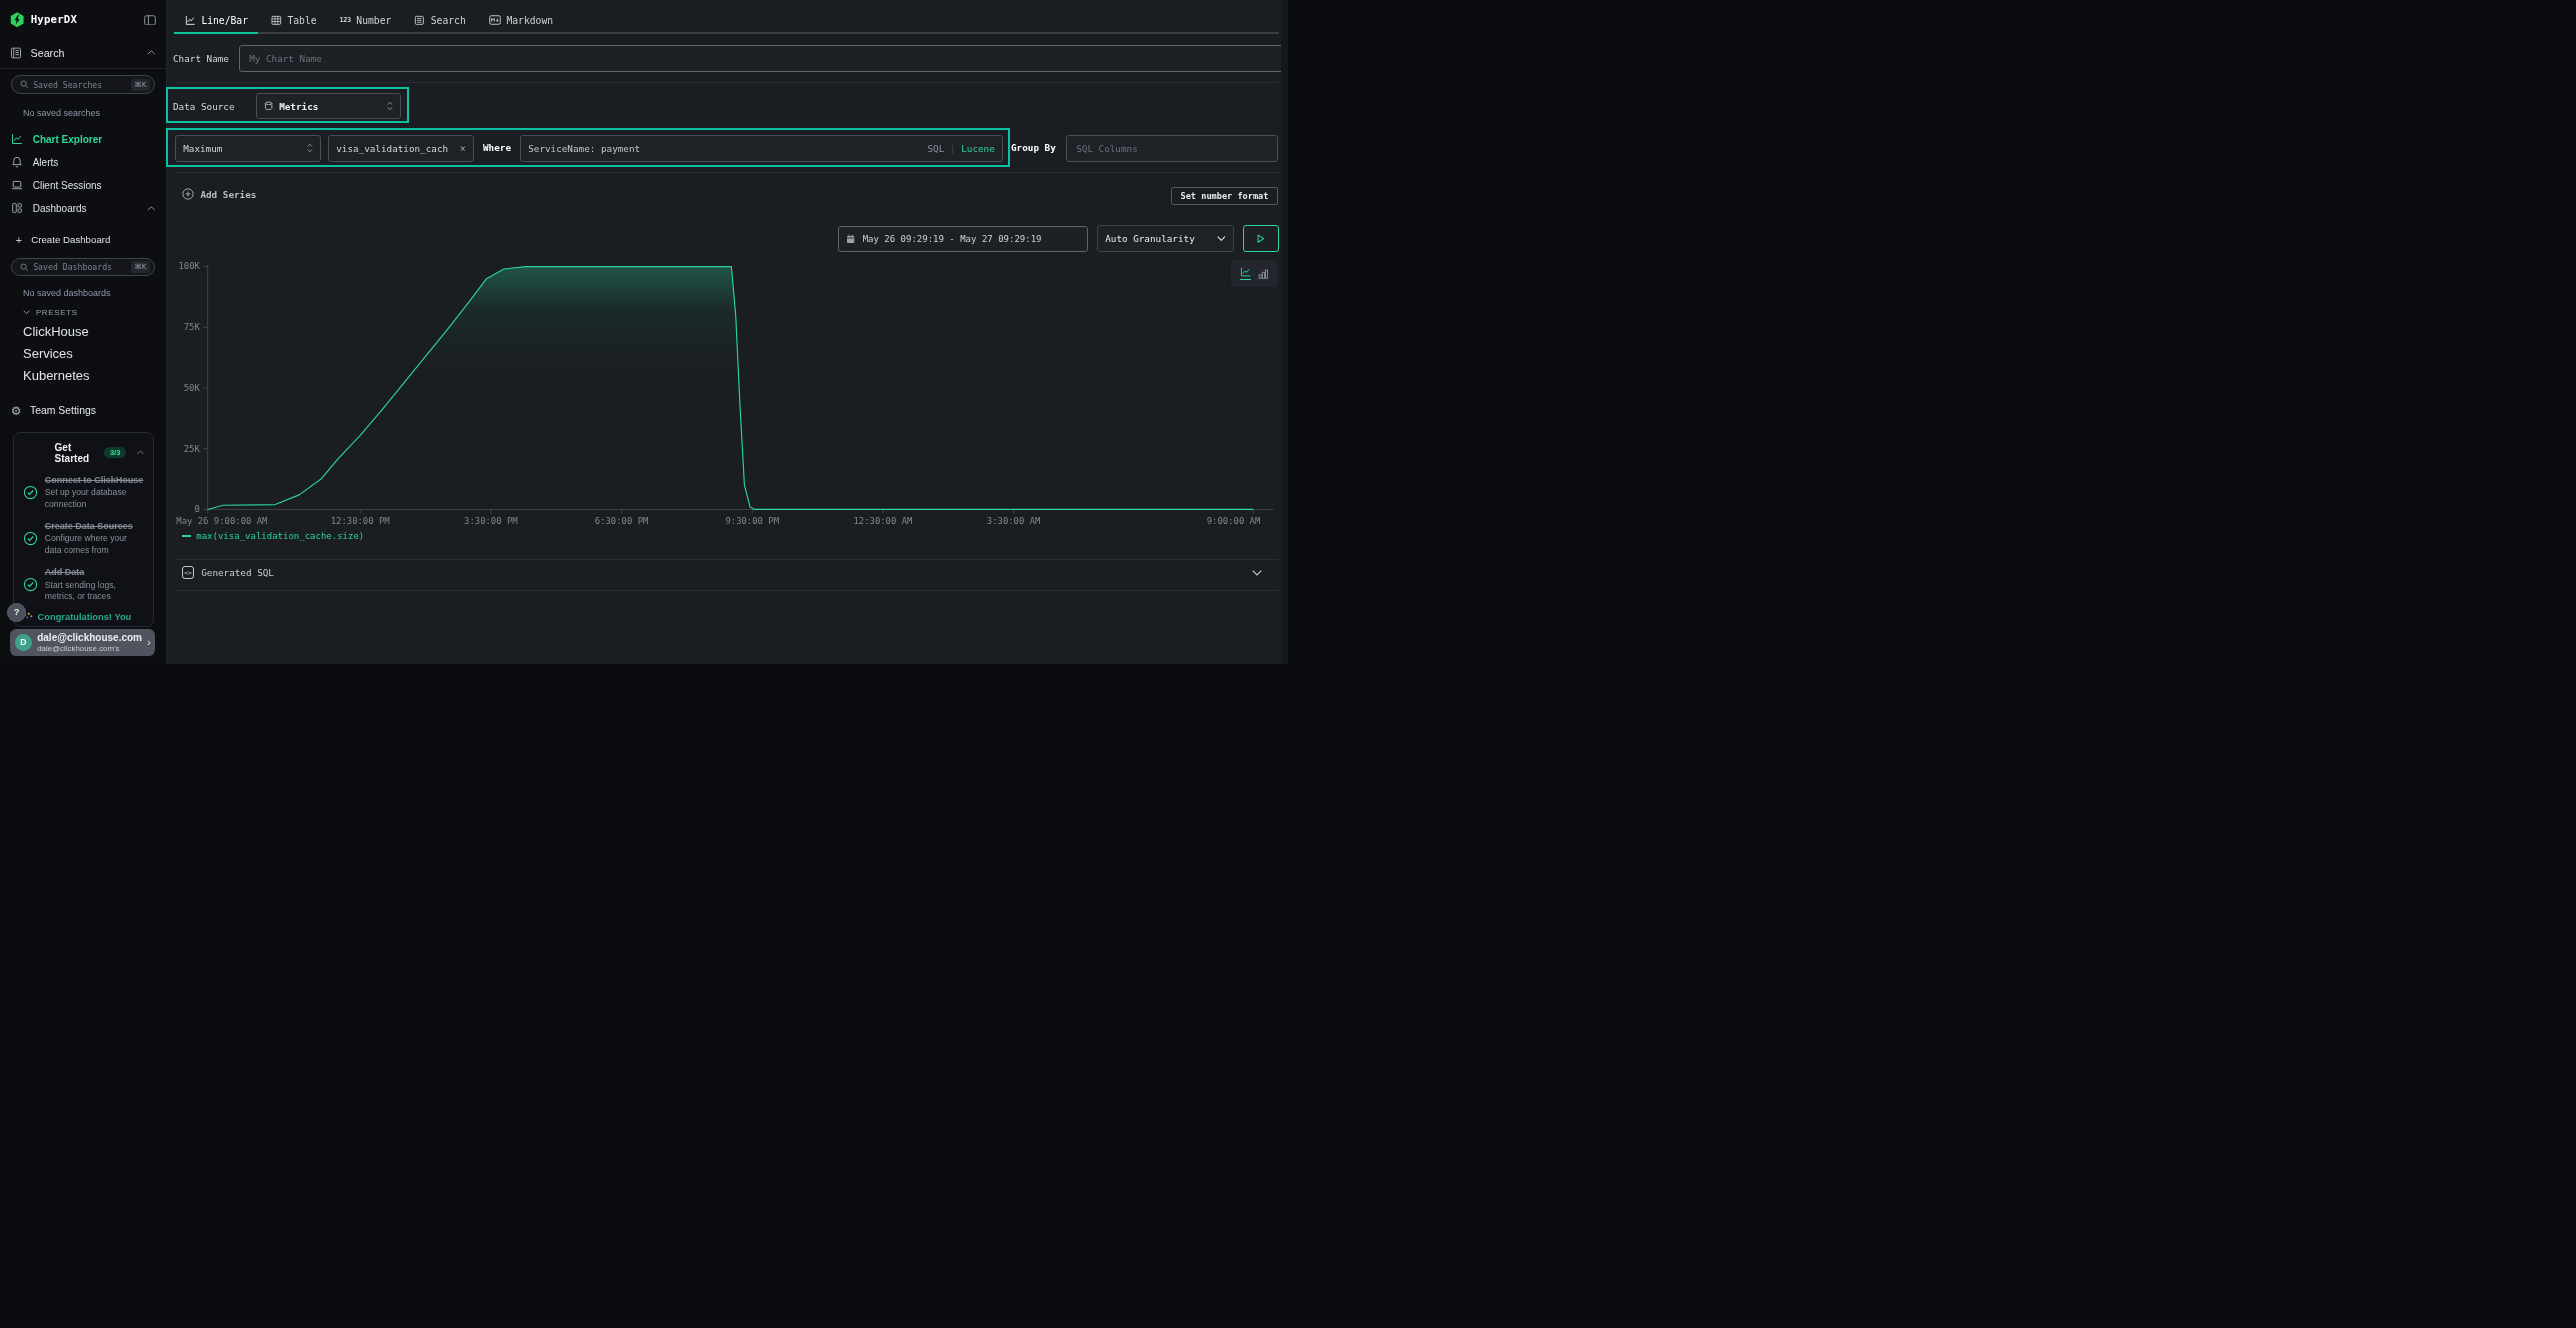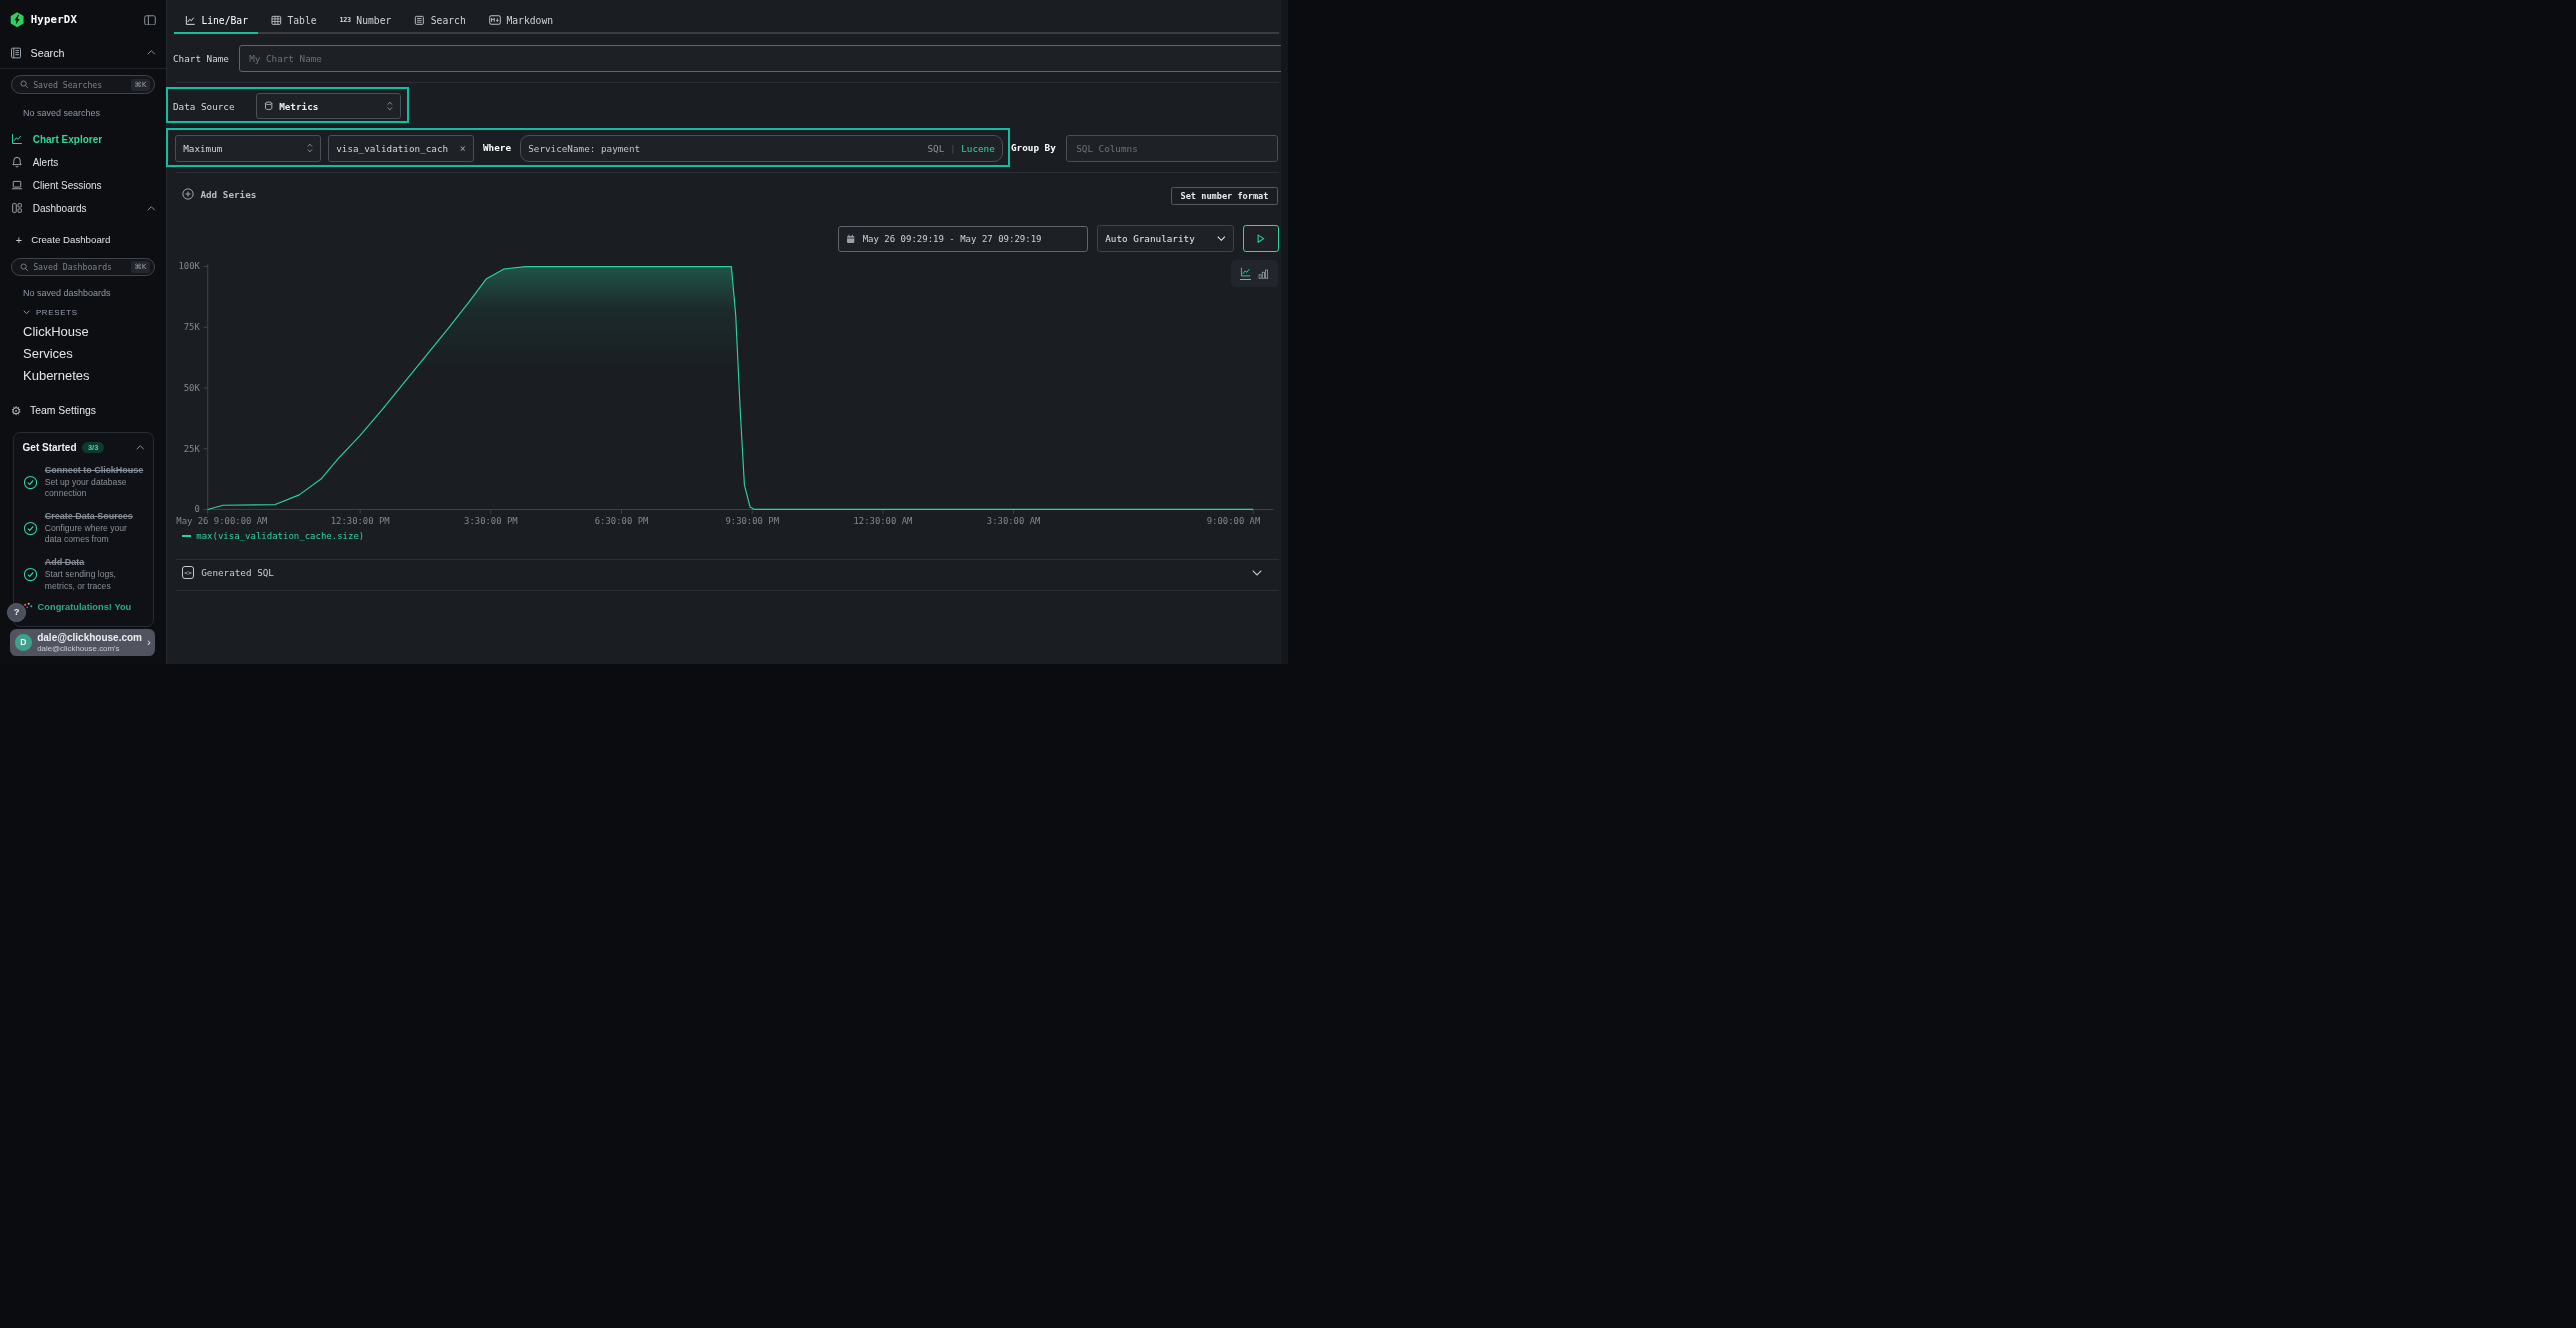--- a/index.html
+++ b/index.html
@@ -25,21 +25,21 @@
   .nav-item.active{color:#2fd79a;font-weight:bold;}
   .create-row{display:flex;align-items:center;gap:9.3px;height:21.5px;margin-top:9.3px;padding-left:15.7px;font-size:9.7px;color:#dfe2e6;cursor:pointer;}
   .plus-g{font-size:10.7px;color:#c9ced6;}
   .presets-row{display:flex;align-items:center;gap:5.7px;margin:10px 0 0 23px;font-size:7.9px;letter-spacing:0.7px;color:#98a0ac;cursor:pointer;}
   .preset-item{margin:7.2px 0 0 23px;font-size:13px;color:#e2e4e8;cursor:pointer;}
   .team-row{display:flex;align-items:center;gap:8.6px;margin:21.5px 0 0 10.7px;font-size:10.4px;color:#e6e8eb;cursor:pointer;}
   .gear{font-family:"DejaVu Sans",sans-serif;font-size:12px;color:#aeb4bd;line-height:1;}
   
   .gs-card{position:absolute;left:13px;top:432px;width:141px;height:195px;border:0.7px solid #272b33;
            border-radius:7.2px;background:#0f1116;overflow:hidden;padding:8.6px 8.6px 0 8.6px;}
-  .gs-head{display:flex;align-items:center;gap:5.7px;}
+  .gs-head{display:flex;align-items:center;gap:5.7px;margin-left:32px;}
   .gs-title{font-size:10px;font-weight:bold;color:#f0f2f5;}
   .gs-badge{font-size:7.5px;font-weight:bold;color:#37dc9b;background:#0e3a2b;border-radius:6.4px;padding:1.4px 5.7px;}
   .gs-item{display:flex;align-items:center;gap:7.2px;margin-top:11.4px;}
   .gs-texts{flex:1;}
   .gs-it{font-size:9px;font-weight:bold;color:#878d97;text-decoration:line-through;line-height:1.3;}
   .gs-id{font-size:8.6px;color:#8a9099;line-height:1.3;margin-top:0.7px;}
   .gs-banner{display:flex;align-items:center;gap:5px;margin-top:10px;}
   .gs-banner-text{font-size:9.3px;font-weight:bold;color:#2aaa8c;white-space:nowrap;}
   .help-fab{position:absolute;left:7.2px;top:603px;width:18.6px;height:18.6px;border-radius:50%;background:#4c505c;
             border:0.7px solid #5a5e6a;display:flex;align-items:center;justify-content:center;
@@ -355,21 +355,21 @@
   </div>
 
   <div class="inputbox" style="left:328px;top:135px;width:146px;height:26.5px;">
     <span>visa_validation_cach</span>
     <span class="spacer"></span>
     <span style="color:#9aa0a8;font-size:10px;">×</span>
   </div>
 
   <div class="flabel blabel" style="left:483px;top:142px;">Where</div>
 
-  <div class="inputbox" style="left:520px;top:135px;width:483px;height:26.5px;border-radius:9px;">
+  <div class="inputbox" style="left:520px;top:135px;width:483px;height:26.5px;">
     <span style="color:#c3c7cd;">ServiceName: payment</span>
     <span class="spacer"></span>
     <span class="sql">SQL</span>
     <span class="sep">|</span>
     <span class="lucene">Lucene</span>
   </div>
 
   <div class="flabel blabel" style="left:1011px;top:142px;">Group By</div>
   <div class="inputbox" style="left:1066px;top:135px;width:212px;height:26.5px;">
     <input placeholder="SQL Columns" style="">

